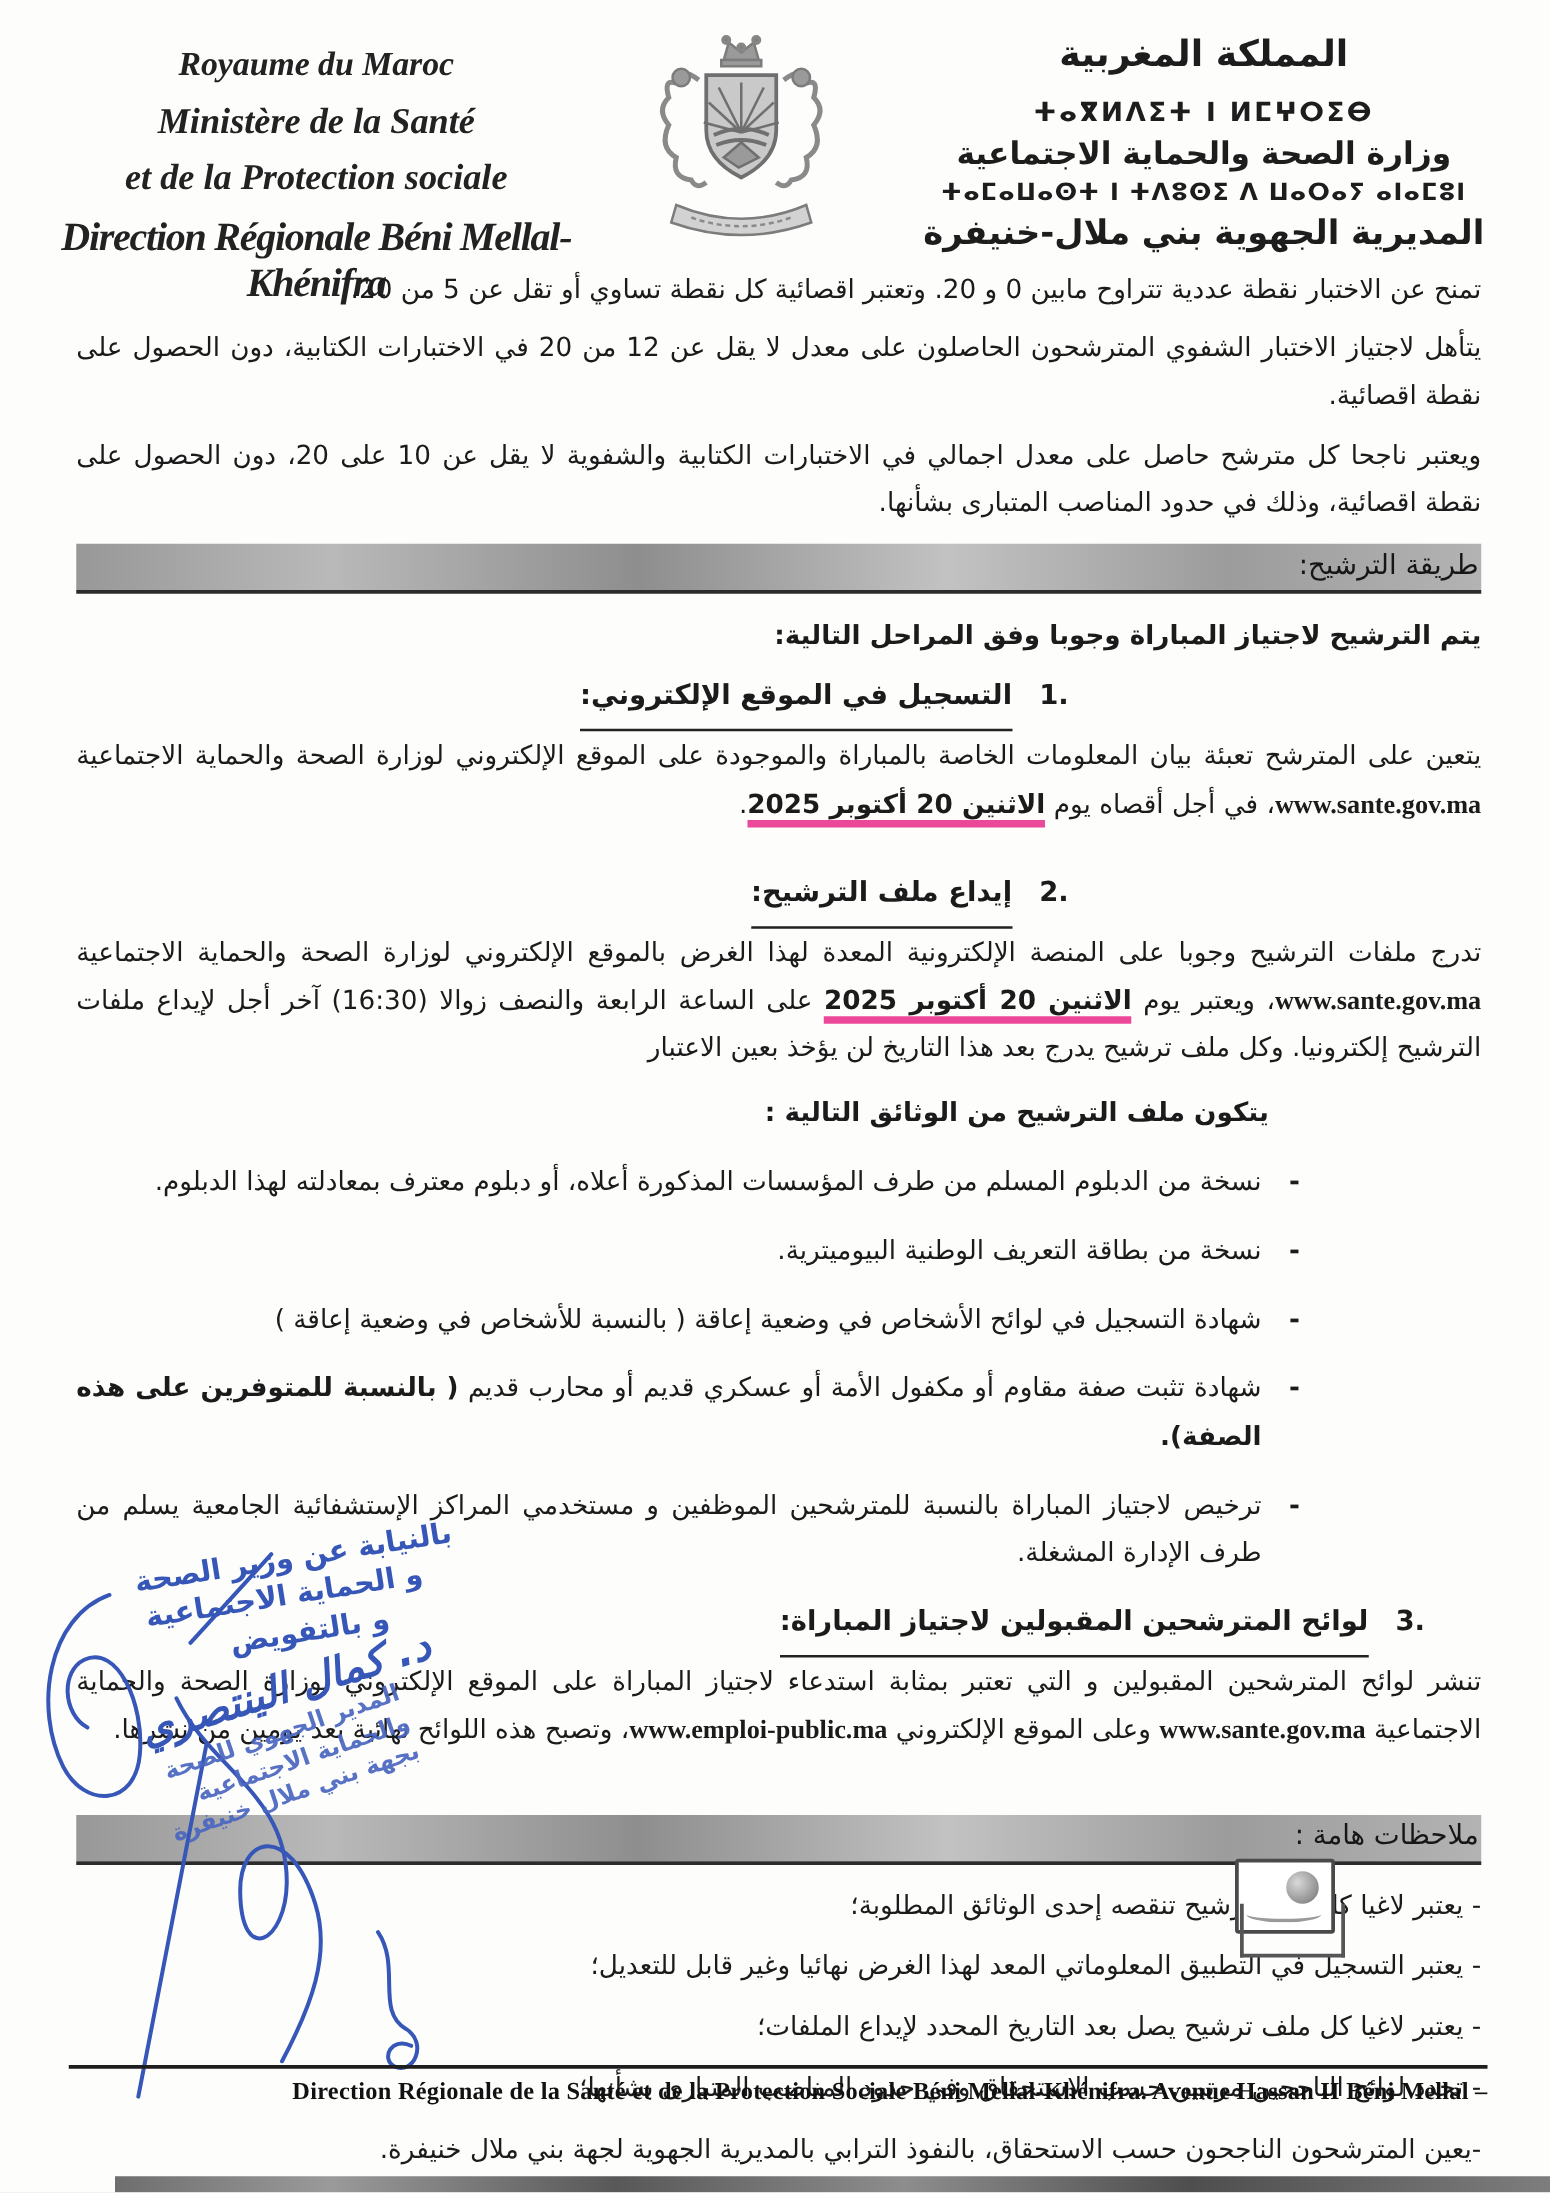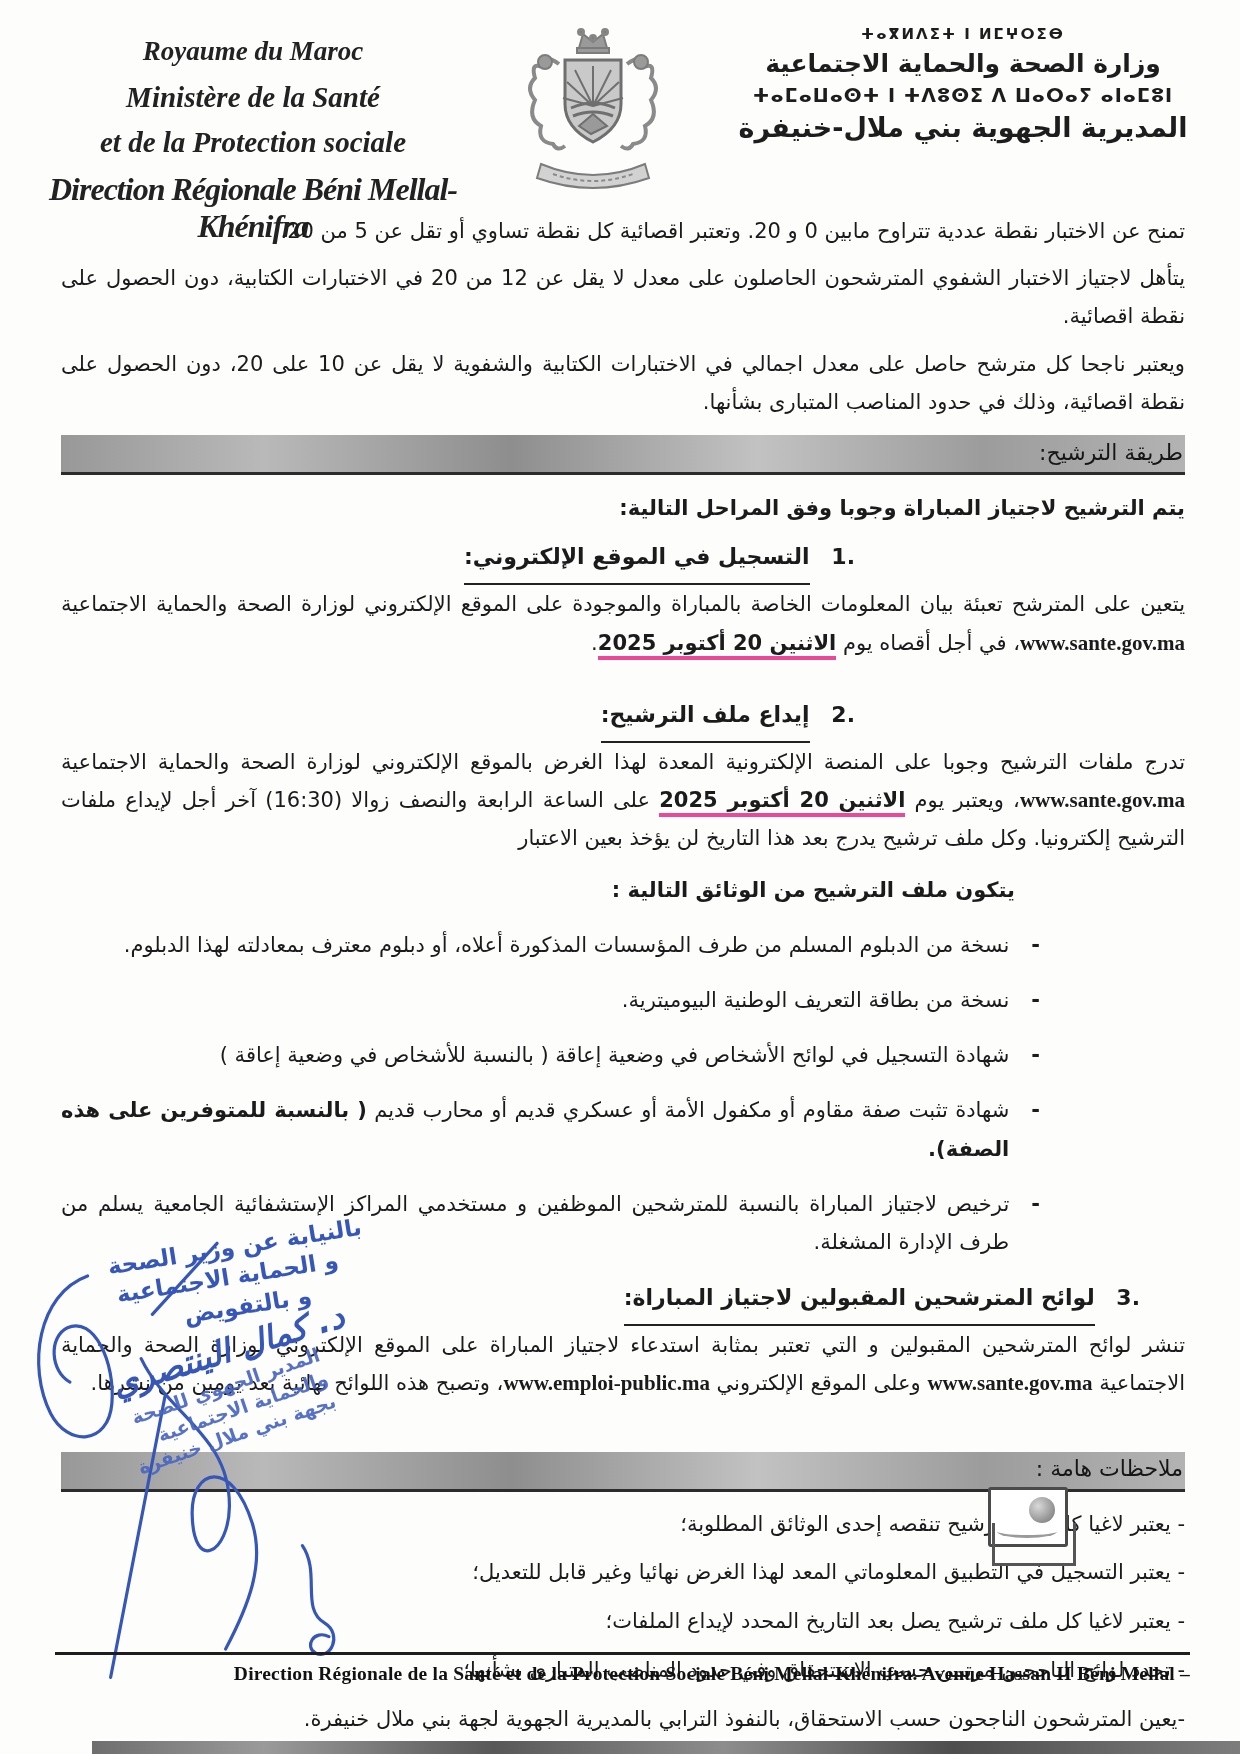--- a/index.html
+++ b/index.html
@@ -9,30 +9,30 @@
   .header{position:absolute;top:22px;left:48px;right:42px;display:flex;align-items:flex-start;}
   .fr-block{width:410px;text-align:center;font-family:"Liberation Serif",serif;font-style:italic;
             font-weight:bold;color:#222;}
   .fr-1{font-size:27px;margin-top:14px;}
   .fr-2{font-size:29px;margin-top:14px;}
   .fr-3{font-size:29px;margin-top:12px;}
   .fr-4{font-size:32px;margin-top:12px;letter-spacing:-1px;}
   .emblem-wrap{width:190px;margin-left:40px;display:flex;justify-content:center;}
   .ar-block{margin-left:auto;width:470px;text-align:center;direction:rtl;color:#1d1d1d;}
   .ar-k{font-size:29px;font-weight:bold;margin-top:4px;}
-  .tif{font-size:15px;font-weight:bold;letter-spacing:2px;margin-top:3px;direction:ltr;}
+  .tif{font-size:21px;font-weight:bold;letter-spacing:2px;margin-top:18px;direction:ltr;}
   .ar-m{font-size:25px;font-weight:bold;margin-top:6px;}
   .tif2{font-size:19px;font-weight:bold;letter-spacing:1px;margin-top:6px;direction:ltr;}
   .ar-d{font-size:27px;font-weight:bold;margin-top:6px;}
   
   .content{position:absolute;top:212px;right:55px;left:61px;direction:rtl;text-align:justify;
            font-size:21px;line-height:1.82;}
   .content p{margin:0 0 9px 0;}
   .b{font-weight:bold;}
-  .u{border-bottom:4px solid #ec4899;padding-bottom:1px;}
+  .u{border-bottom:6px solid #ec4899;padding-bottom:1px;}
   .banner{height:37px;margin:14px 0 14px 0;display:flex;align-items:center;
           background:linear-gradient(90deg,#989898,#b9b9b9 18%,#8e8e8e 40%,#c2c2c2 62%,#9c9c9c 82%,#b3b3b3);
           background-blend-mode:multiply;border-bottom:3px solid #2c2c2c;}
   .banner .banner-label{font-size:22px;font-weight:normal;color:#161616;padding:0 2px 2px 0;}
   .step-head{font-weight:bold;font-size:22px;margin:10px 330px 8px 0;}
   .step-head .num{display:inline-block;direction:ltr;margin-left:14px;}
   .step-head .t{border-bottom:2px solid #222;padding-bottom:14px;}
   .step3-head{margin-right:45px;}
   .url{direction:ltr;unicode-bidi:embed;font-family:"Liberation Serif",serif;font-weight:bold;font-size:21px;}
   .docs-intro{font-weight:bold;margin:14px 170px 14px 0;}
@@ -114,20 +114,21 @@
           <path d="M114 42 Q130 30 134 44 Q142 42 138 56 Q148 66 138 78 Q146 96 132 104 Q136 120 120 122 Q116 130 108 124" stroke="#8a8a8a" stroke-width="4"></path>
           <circle cx="128" cy="40" r="7" fill="#9a9a9a" stroke="#7c7c7c" stroke-width="2"></circle>
 
           <path d="M28 142 Q80 164 132 142 L136 156 Q80 176 24 156 Z" fill="#d2d2d2" stroke="#7c7c7c" stroke-width="2"></path>
           <path d="M40 152 Q80 166 120 152" stroke="#8a8a8a" stroke-width="2" stroke-dasharray="4 3"></path>
         </g>
       </svg>
     </div>
 
     <div class="ar-block">
+      <div class="ar-k">المملكة المغربية</div>
       <div class="tif">ⵜⴰⴳⵍⴷⵉⵜ ⵏ ⵍⵎⵖⵔⵉⴱ</div>
       <div class="ar-m">وزارة الصحة والحماية الاجتماعية</div>
       <div class="tif2">ⵜⴰⵎⴰⵡⴰⵙⵜ ⵏ ⵜⴷⵓⵙⵉ ⴷ ⵡⴰⵔⴰⵢ ⴰⵏⴰⵎⵓⵏ</div>
       <div class="ar-d">المديرية الجهوية بني ملال-خنيفرة</div>
     </div>
   </div>
 
   <div class="content">
 
     <p>تمنح عن الاختبار نقطة عددية تتراوح مابين 0 و 20. وتعتبر اقصائية كل نقطة تساوي أو تقل عن 5 من 20.</p>

